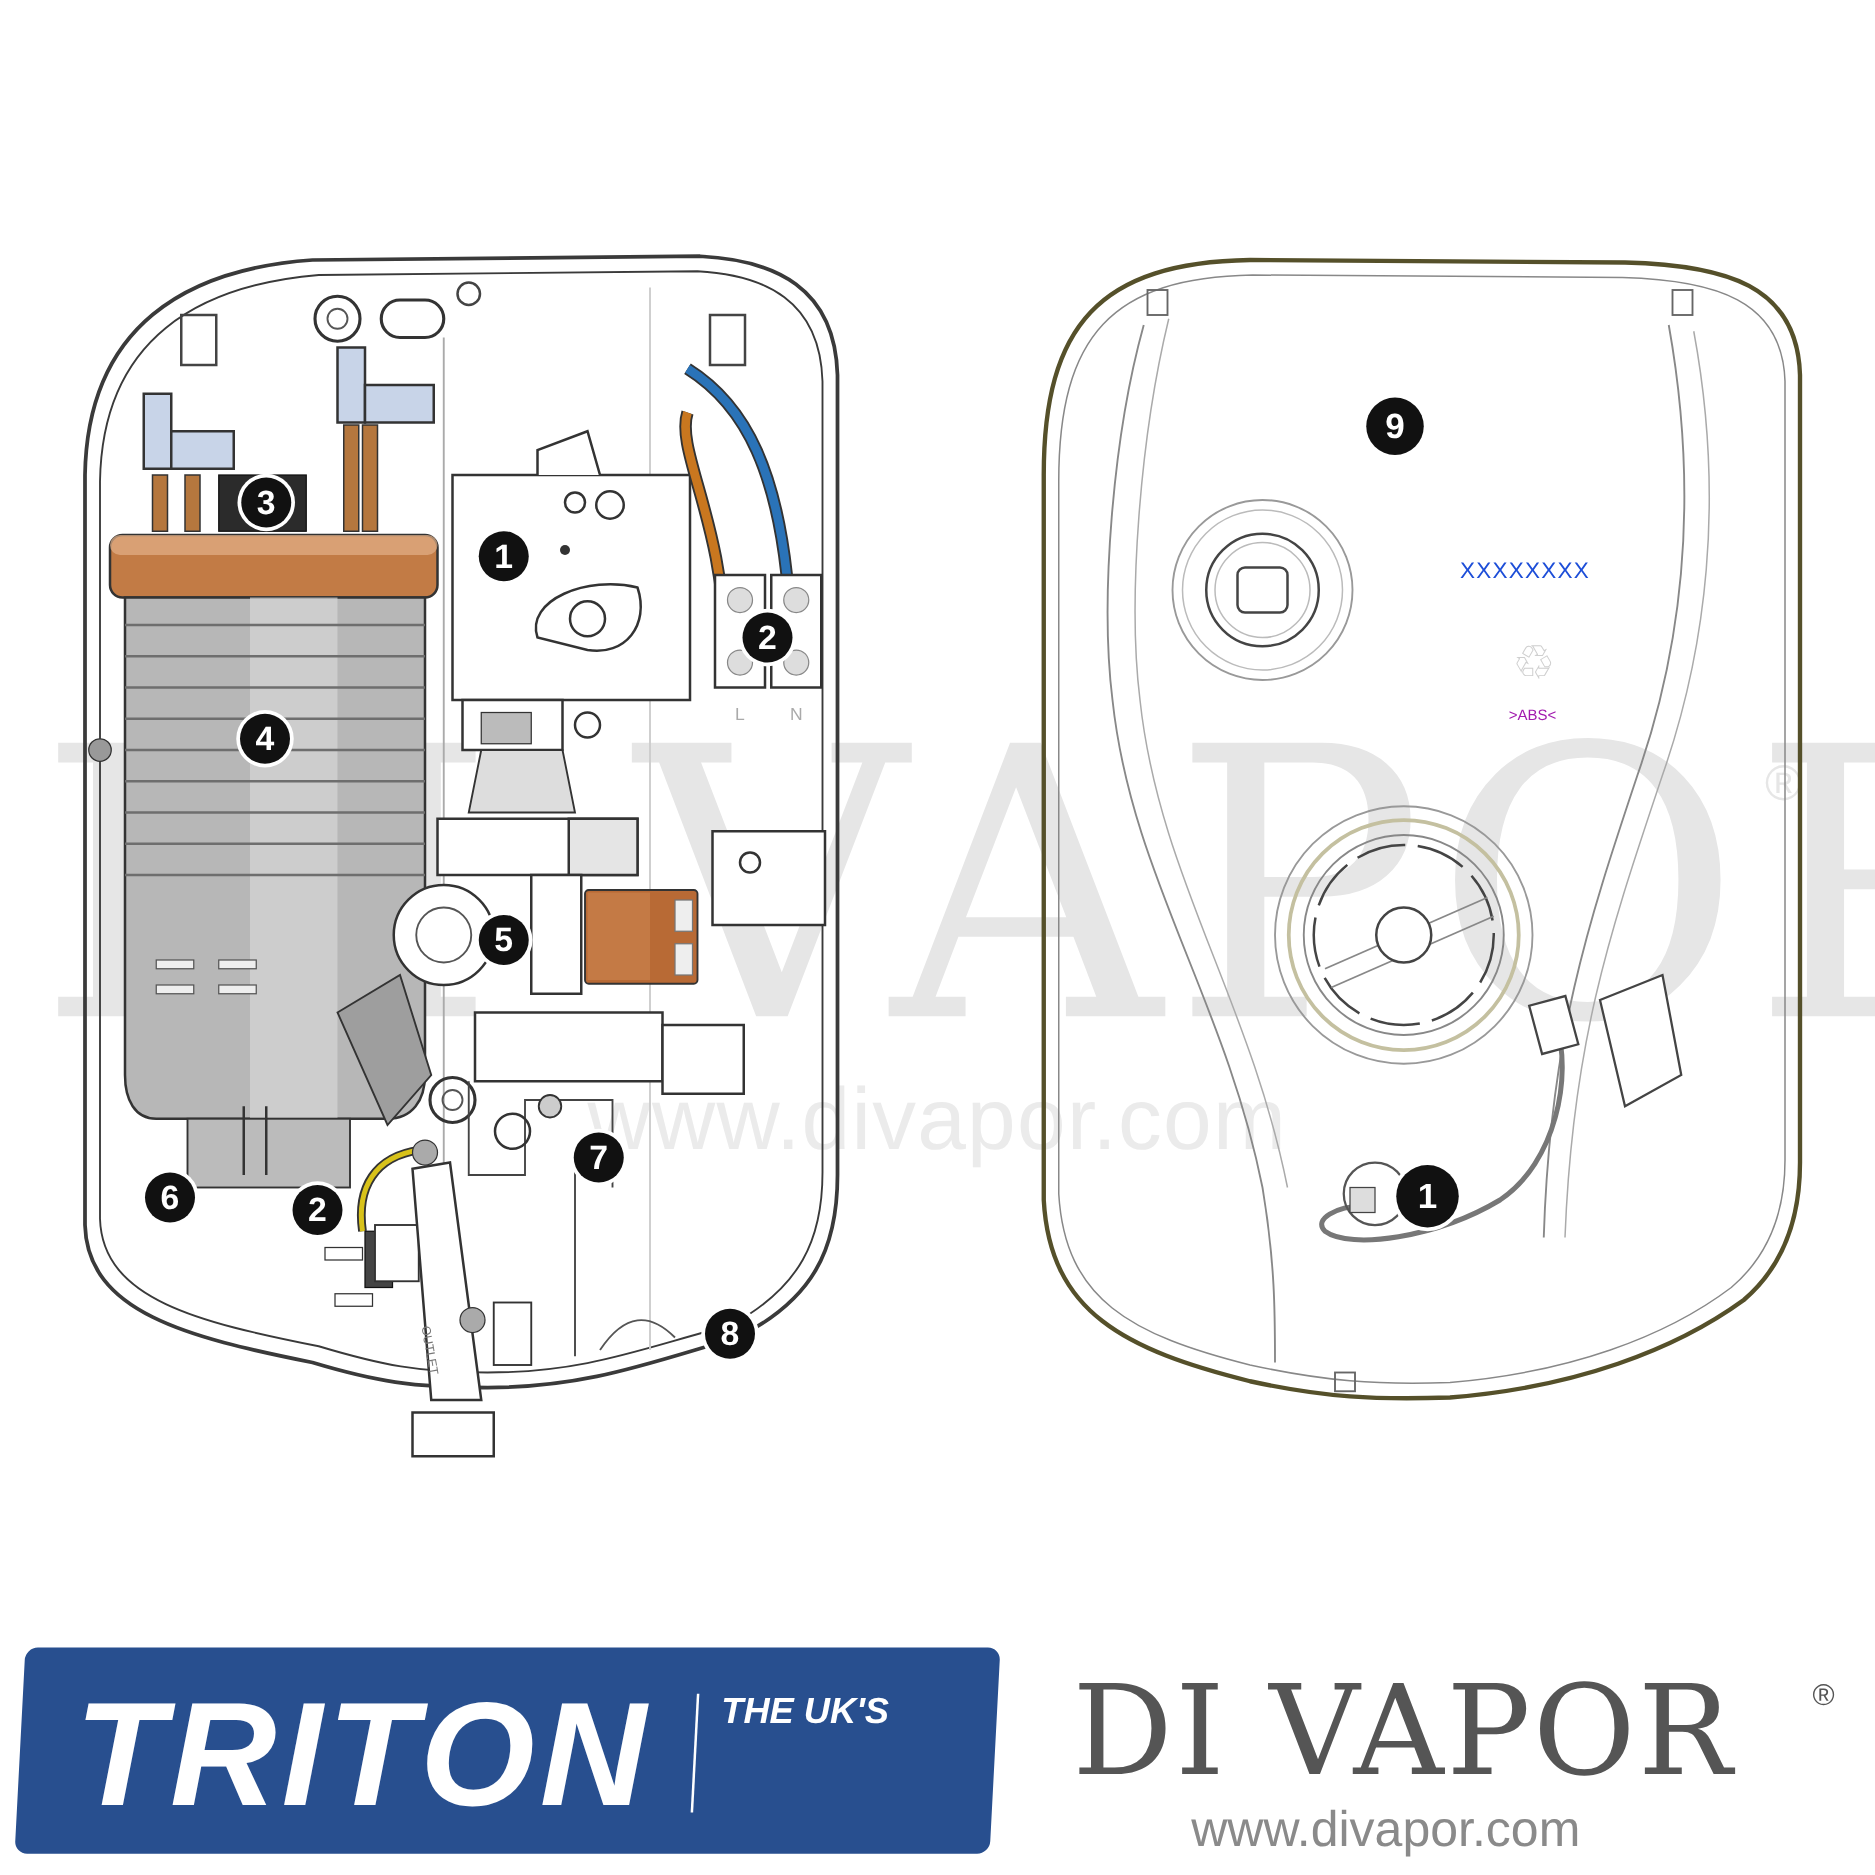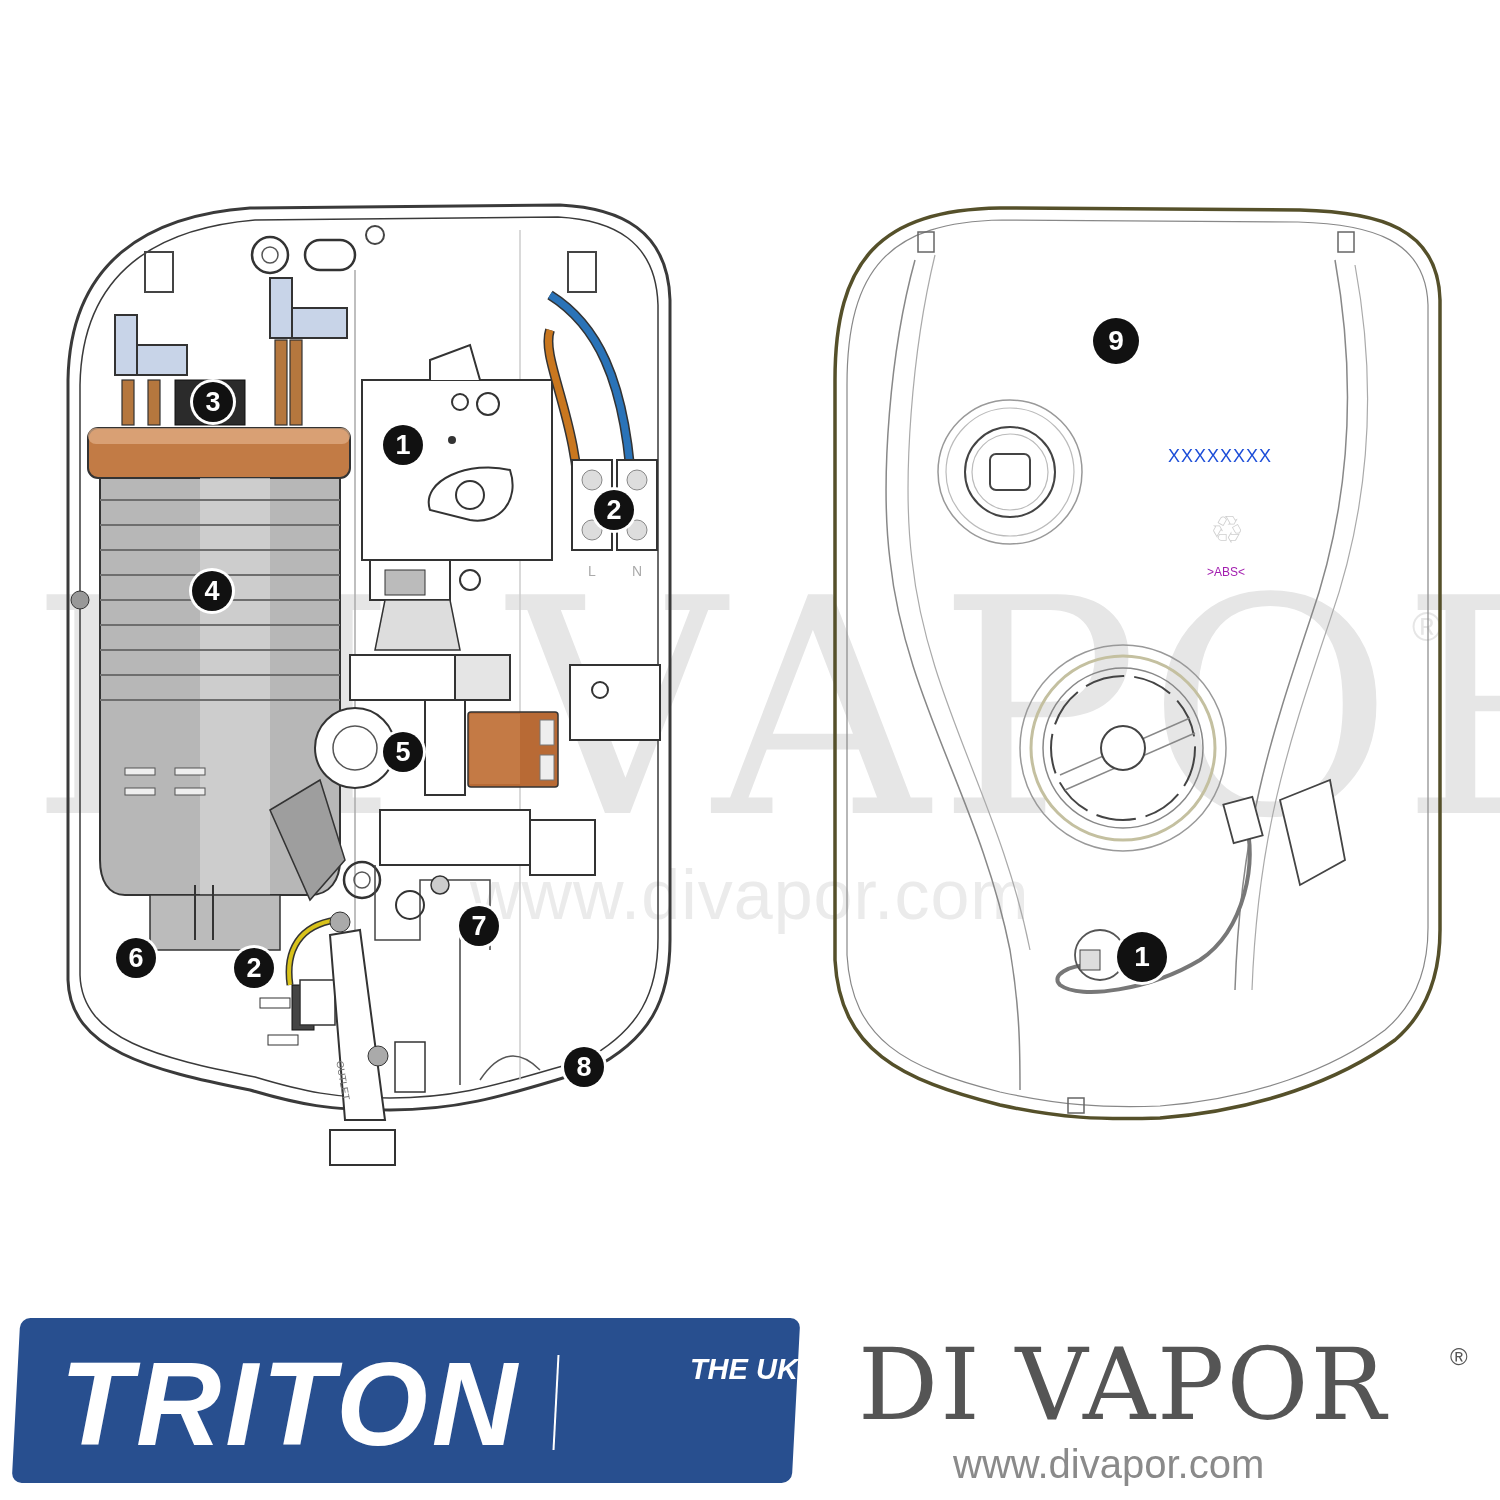--- a/index.html
+++ b/index.html
@@ -8,21 +8,21 @@
   .watermark-big { position:absolute; left:30px; top:560px; font-family:"DejaVu Serif", serif; font-size:300px; color:#e6e6e6; letter-spacing:8px; white-space:nowrap; line-height:1; }
   .watermark-reg { position:absolute; left:1412px; top:605px; font-family:"Liberation Sans", sans-serif; font-size:40px; color:#e6e6e6; }
   .watermark-url { position:absolute; left:470px; top:855px; font-family:"Liberation Sans", sans-serif; font-size:70px; color:#ebebeb; white-space:nowrap; letter-spacing:1px; }
   .callout { position:absolute; width:40px; height:40px; border-radius:50%; background:#111111; color:#ffffff; font-family:"Liberation Sans", sans-serif; font-weight:bold; font-size:27px; display:flex; align-items:center; justify-content:center; box-shadow:0 0 0 3px #ffffff; }
   .callout.wide { width:46px; height:46px; font-size:28px; }
   .small-text { position:absolute; font-family:"Liberation Sans", sans-serif; color:#b5b5b5; }
   .triton-bg { position:absolute; left:0; top:0; width:780px; height:165px; background:#284f8f; transform:skewX(-3deg); border-radius:10px; left:16px; }
   .triton-word { position:absolute; left:60px; top:1345px; font-family:"Liberation Sans", sans-serif; font-weight:bold; font-style:italic; color:#ffffff; font-size:118px; letter-spacing:4px; line-height:1; }
   .triton-sep { position:absolute; left:555px; top:1355px; width:2px; height:95px; background:#ffffff; transform:skewX(-3deg); }
   .triton-tag { position:absolute; left:377px; top:1352px; width:360px; font-family:"Liberation Sans", sans-serif; font-weight:bold; font-style:italic; color:#ffffff; font-size:29px; line-height:34px; text-align:left; padding-left:200px; }
-  .tag-line { display:block;text-align:center; }
+  .tag-line { display:block; }
   .divapor-word { position:absolute; left:858px; top:1335px; font-family:"DejaVu Serif", serif; color:#555555; font-size:100px; letter-spacing:2px; line-height:1; white-space:nowrap; }
   .divapor-reg { position:absolute; left:1450px; top:1343px; font-family:"Liberation Sans", sans-serif; color:#555555; font-size:24px; }
   .divapor-url { position:absolute; left:953px; top:1442px; font-family:"Liberation Sans", sans-serif; color:#8a8a8a; font-size:40px; letter-spacing:0px; white-space:nowrap; }
 </style>
 </head>
 <body>
 
 <div class="diagram">
   <div class="watermark-big">DI VAPOR</div>
   <div class="watermark-reg">®</div>

